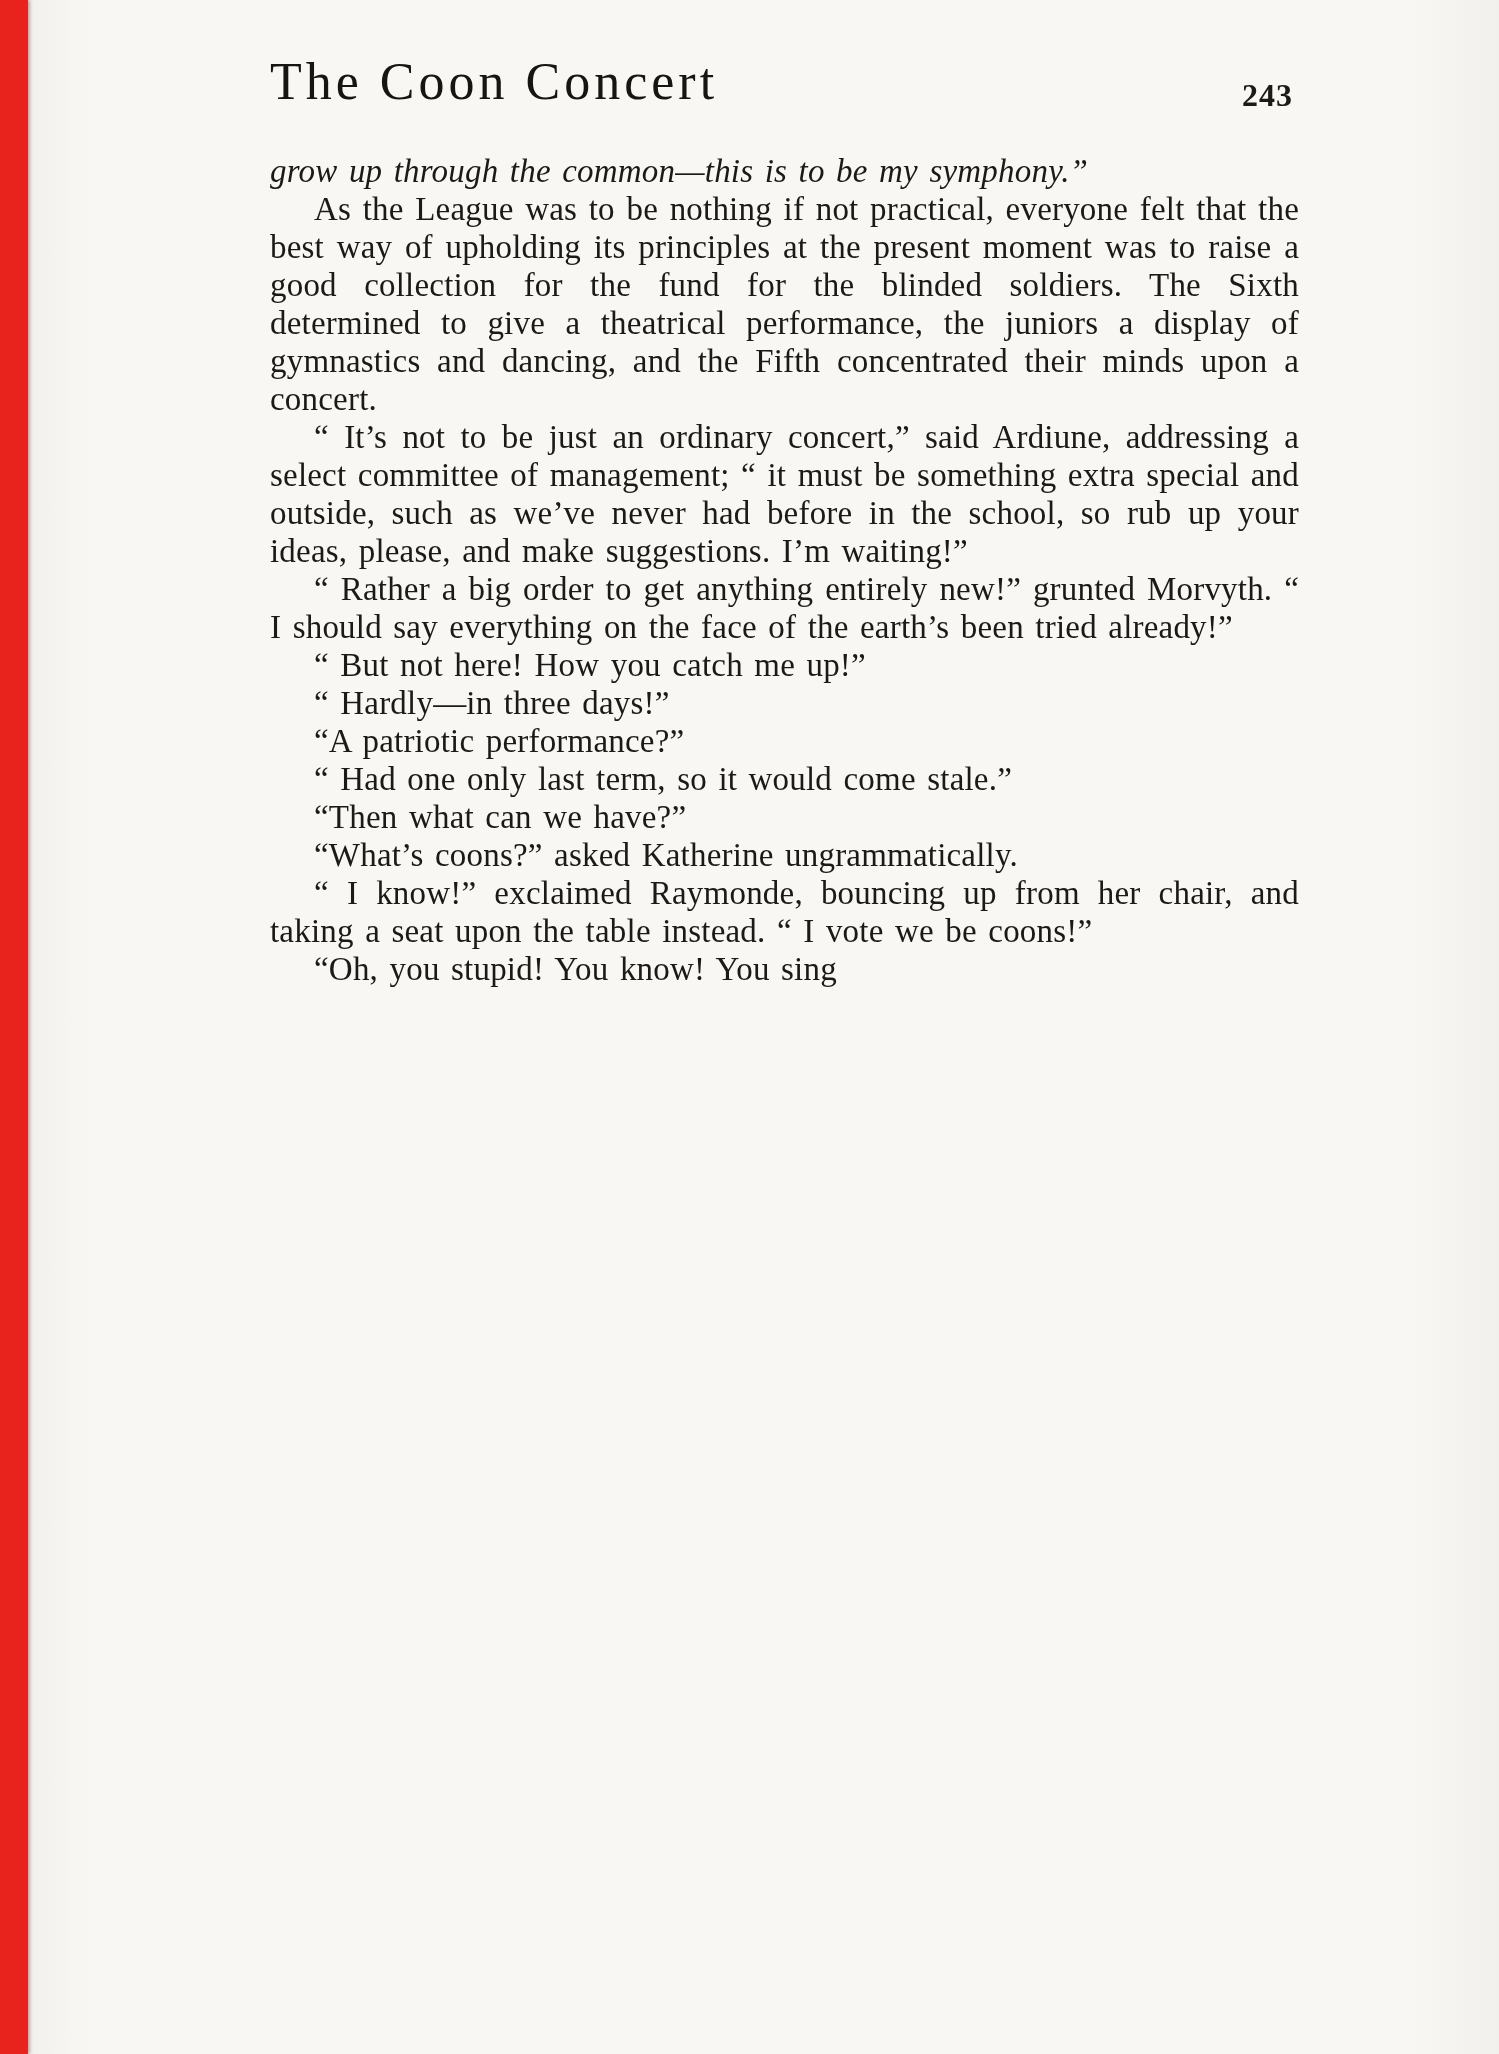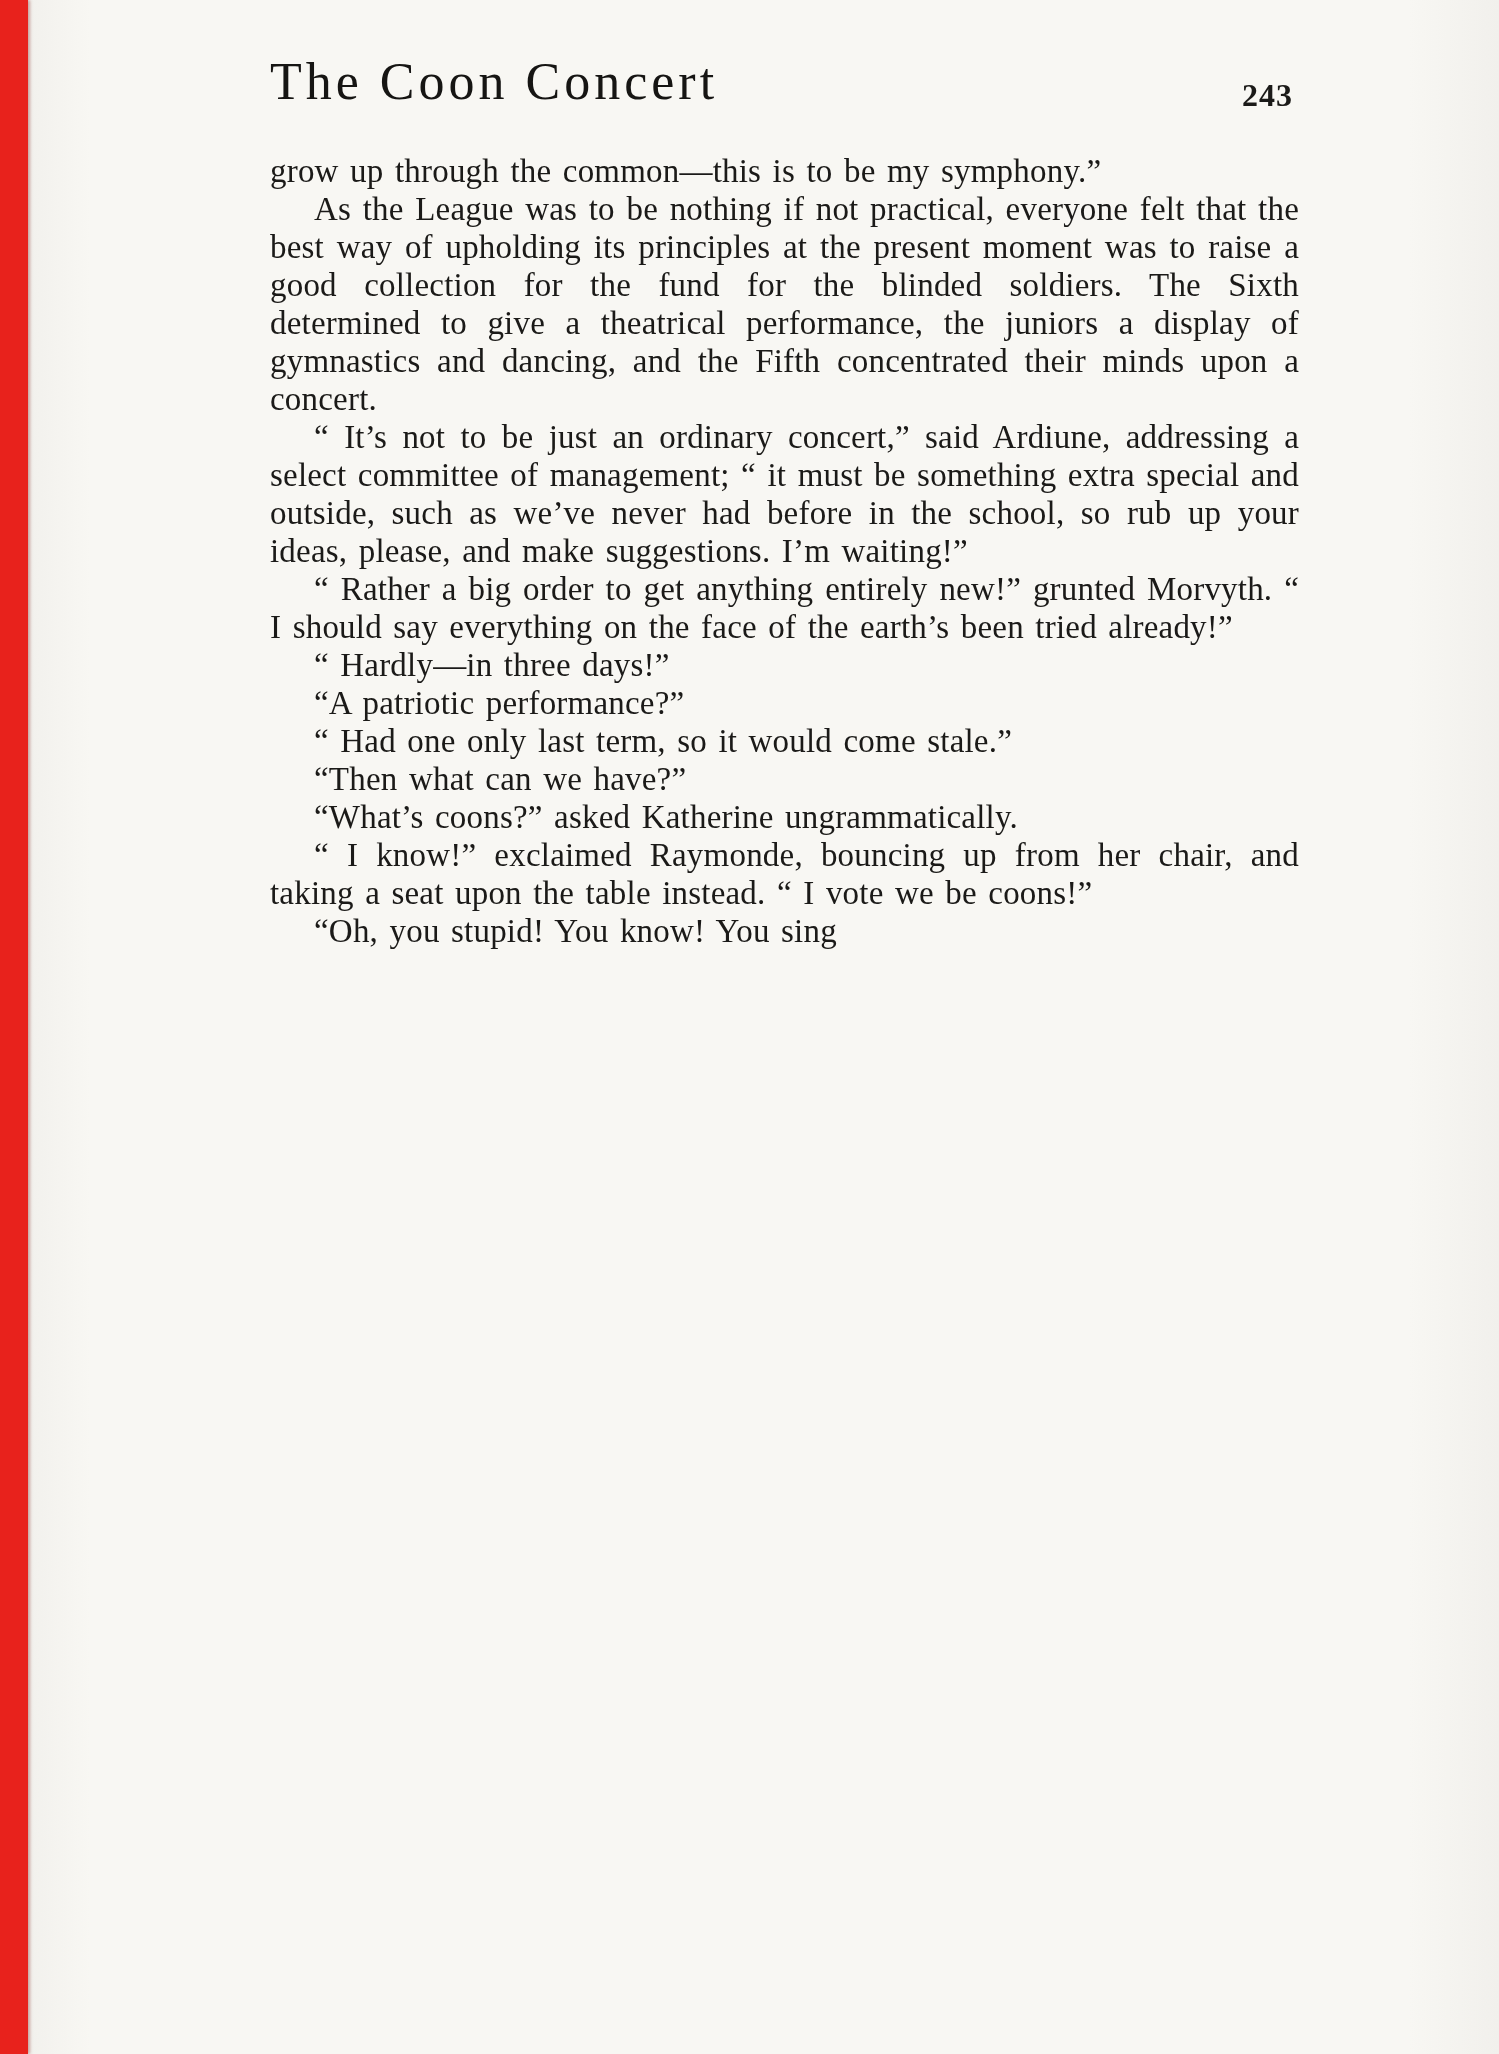--- a/index.html
+++ b/index.html
@@ -62,20 +62,21 @@
     margin: 0;
     font-size: 33px;
     line-height: 38px;
     text-align: justify;
     text-indent: 44px;
     word-spacing: 3px;
     letter-spacing: 0.2px;
   }
   .text-block p.noindent {
     text-indent: 0;
+    font-style: italic;
   }
 </style>
 </head>
 <body>
 
 <div class="scan-page">
 
   <div class="red-edge"></div>
 
   <div class="page-content">
@@ -83,20 +84,21 @@
     <div class="page-header">
       <h1 class="page-title">The Coon Concert</h1>
       <span class="page-number">243</span>
     </div>
 
     <div class="text-block">
       <p class="noindent">grow up through the common—this is to be my symphony.”</p>
       <p>As the League was to be nothing if not practical, everyone felt that the best way of upholding its principles at the present moment was to raise a good collection for the fund for the blinded soldiers. The Sixth determined to give a theatrical performance, the juniors a display of gymnastics and dancing, and the Fifth concentrated their minds upon a concert.</p>
       <p>“ It’s not to be just an ordinary concert,” said Ardiune, addressing a select committee of management; “ it must be something extra special and outside, such as we’ve never had before in the school, so rub up your ideas, please, and make suggestions.  I’m waiting!”</p>
       <p>“ Rather a big order to get anything entirely new!” grunted Morvyth.  “ I should say everything on the face of the earth’s been tried already!”</p>
+      <p>“ But not here!  How you catch me up!”</p>
       <p>“ Hardly—in three days!”</p>
       <p>“A patriotic performance?”</p>
       <p>“ Had one only last term, so it would come stale.”</p>
       <p>“Then what can we have?”</p>
       <p>“What’s coons?” asked Katherine ungrammatically.</p>
       <p>“ I know!” exclaimed Raymonde, bouncing up from her chair, and taking a seat upon the table instead.  “ I vote we be coons!”</p>
       <p>“Oh, you stupid!   You know!   You sing</p>
     </div>
 
   </div>

